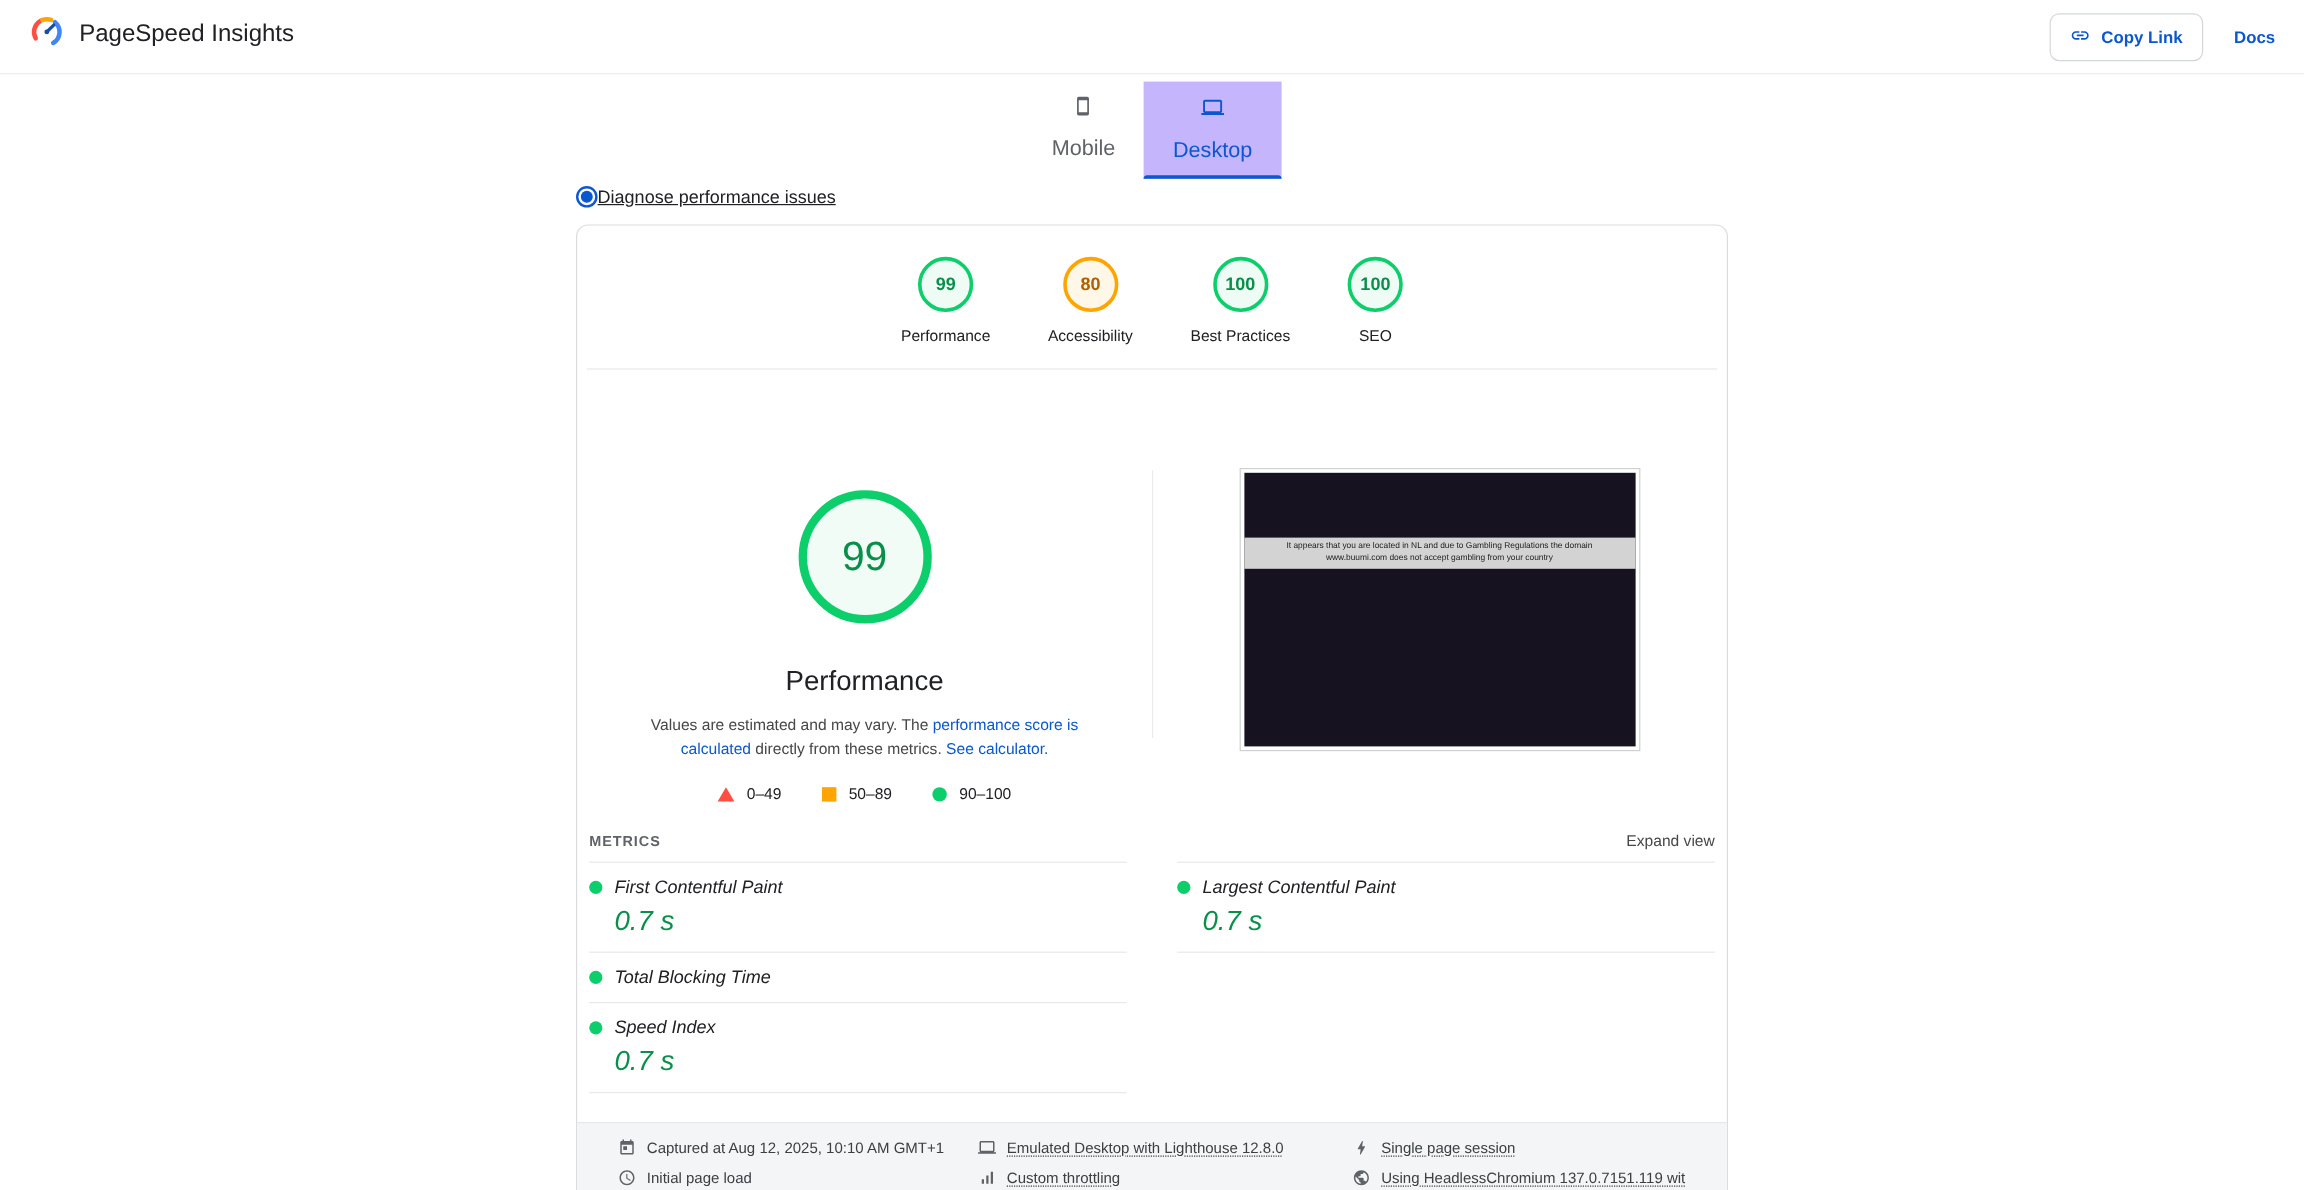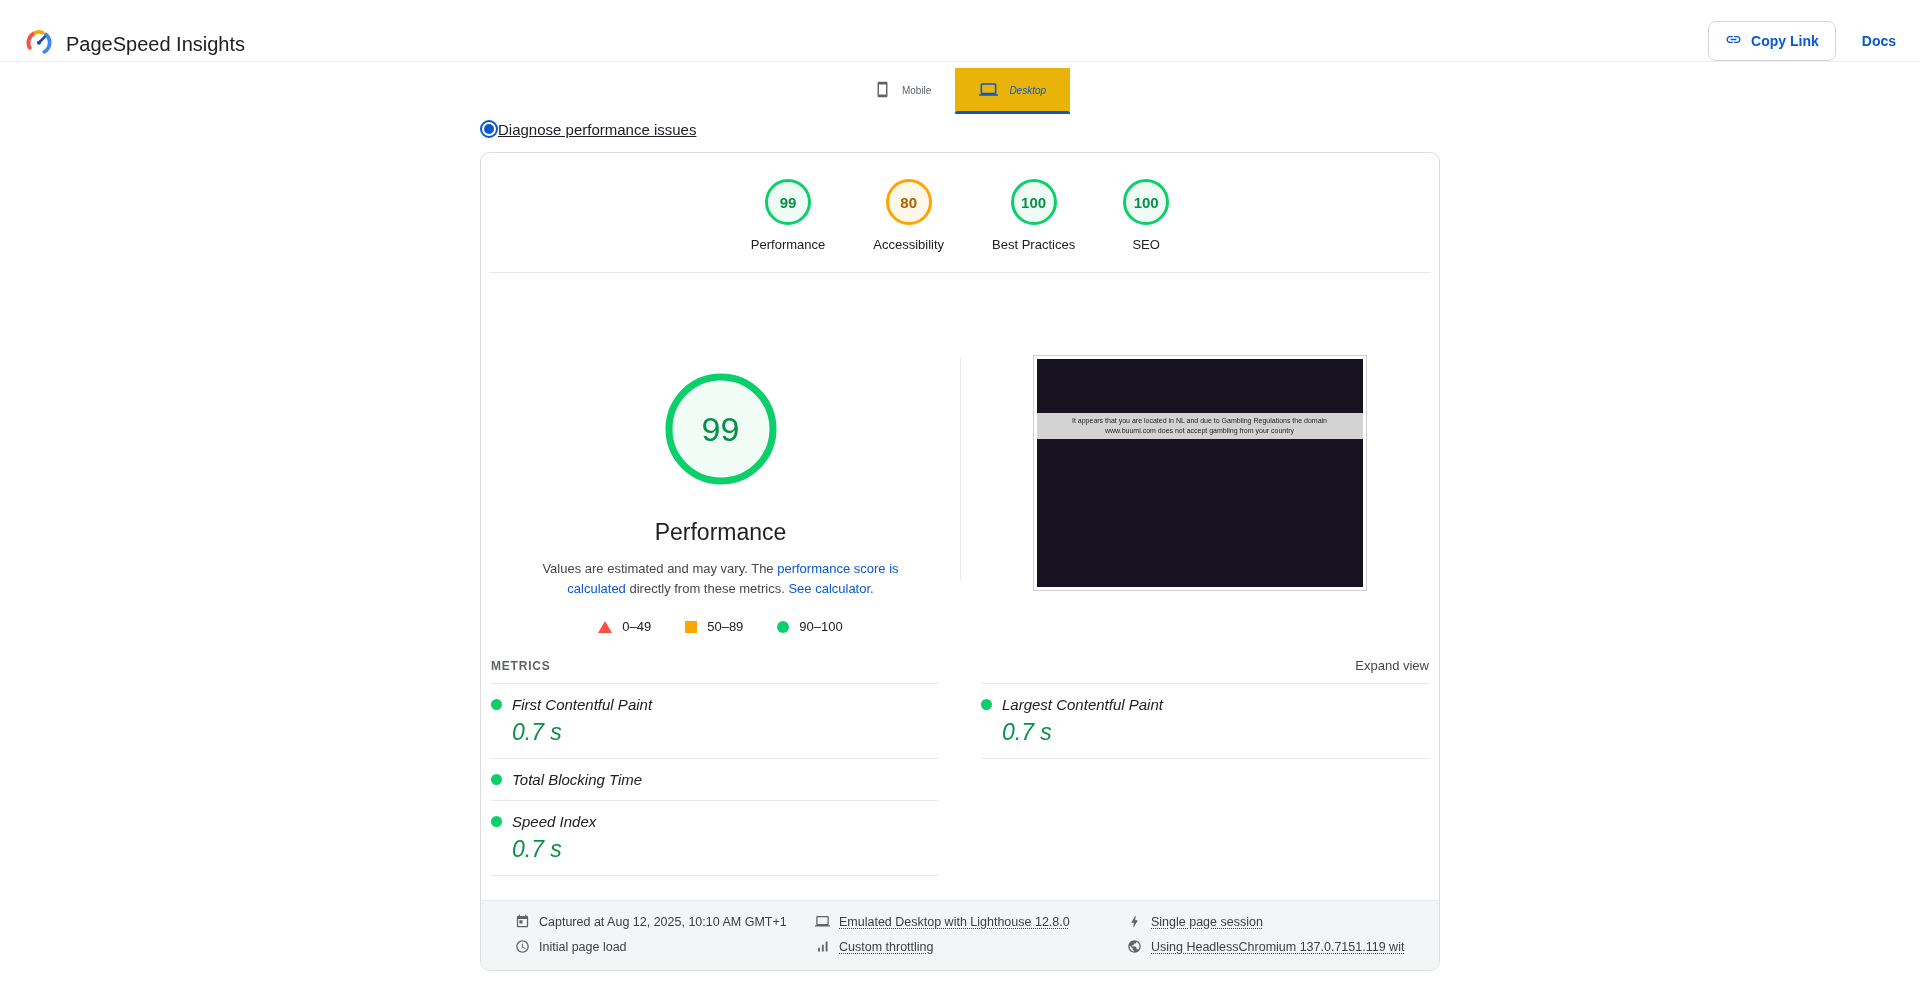--- a/index.html
+++ b/index.html
@@ -13,34 +13,34 @@
     --border-light:#e6e8ea;
     --text:#202124;
     --text-2:#474747;
     --text-3:#5f6368;
   }
   *{box-sizing:border-box;margin:0;padding:0;}
   html,body{width:1920px;height:992px;overflow:hidden;background:#fff;
     font-family:"Liberation Sans", sans-serif;color:var(--text);}
 
   
-  .header{height:62px;display:flex;align-items:flex-end;padding:0 24px;border-bottom:1px solid #ebedef;}
+  .header{height:62px;display:flex;align-items:flex-start;padding:11px 24px;border-bottom:1px solid #ebedef;}
   .brand{display:flex;align-items:center;gap:12px;}
   .brand-title{font-size:20px;color:var(--text);}
   .header-right{margin-left:auto;display:flex;align-items:center;gap:26px;}
   .copy-link-btn{display:flex;align-items:center;gap:9px;padding:9px 16px;border:1px solid #d3d7dc;
     border-radius:8px;background:#fff;color:var(--blue);font-size:14px;font-weight:bold;cursor:pointer;
     font-family:"Liberation Sans", sans-serif;}
   .docs-link{color:var(--blue);font-size:14px;font-weight:bold;text-decoration:none;cursor:pointer;}
 
   
   .tabs{display:flex;justify-content:center;margin-top:6px;}
-  .tab{display:flex;align-items:center;gap:11px;padding:12px 24px 13px;font-size:10px;color:var(--text-3);
-    position:relative;cursor:pointer;}
-  .tab.active{color:var(--blue);background:#eab308;font-style:italic;}
+  .tab{display:flex;align-items:center;gap:11px;padding:12px 24px 13px;font-size:18px;color:var(--text-3);
+    position:relative;cursor:pointer;flex-direction:column;}
+  .tab.active{color:var(--blue);background:#c4b5fd;}
   .tab.active::after{content:"";position:absolute;left:0;right:0;bottom:0;height:3px;background:var(--blue);
     border-radius:3px 3px 0 0;}
   .tab svg{flex:0 0 auto;}
 
   
   .diagnose{width:960px;margin:6px auto 0;display:flex;align-items:center;text-decoration:underline;}
   .radio{width:18px;height:18px;border:2px solid var(--blue);border-radius:50%;display:flex;
     align-items:center;justify-content:center;cursor:pointer;flex:0 0 auto;}
   .radio .dot{width:10px;height:10px;border-radius:50%;background:var(--blue);}
   .diagnose-label{font-size:15px;color:var(--text);}

